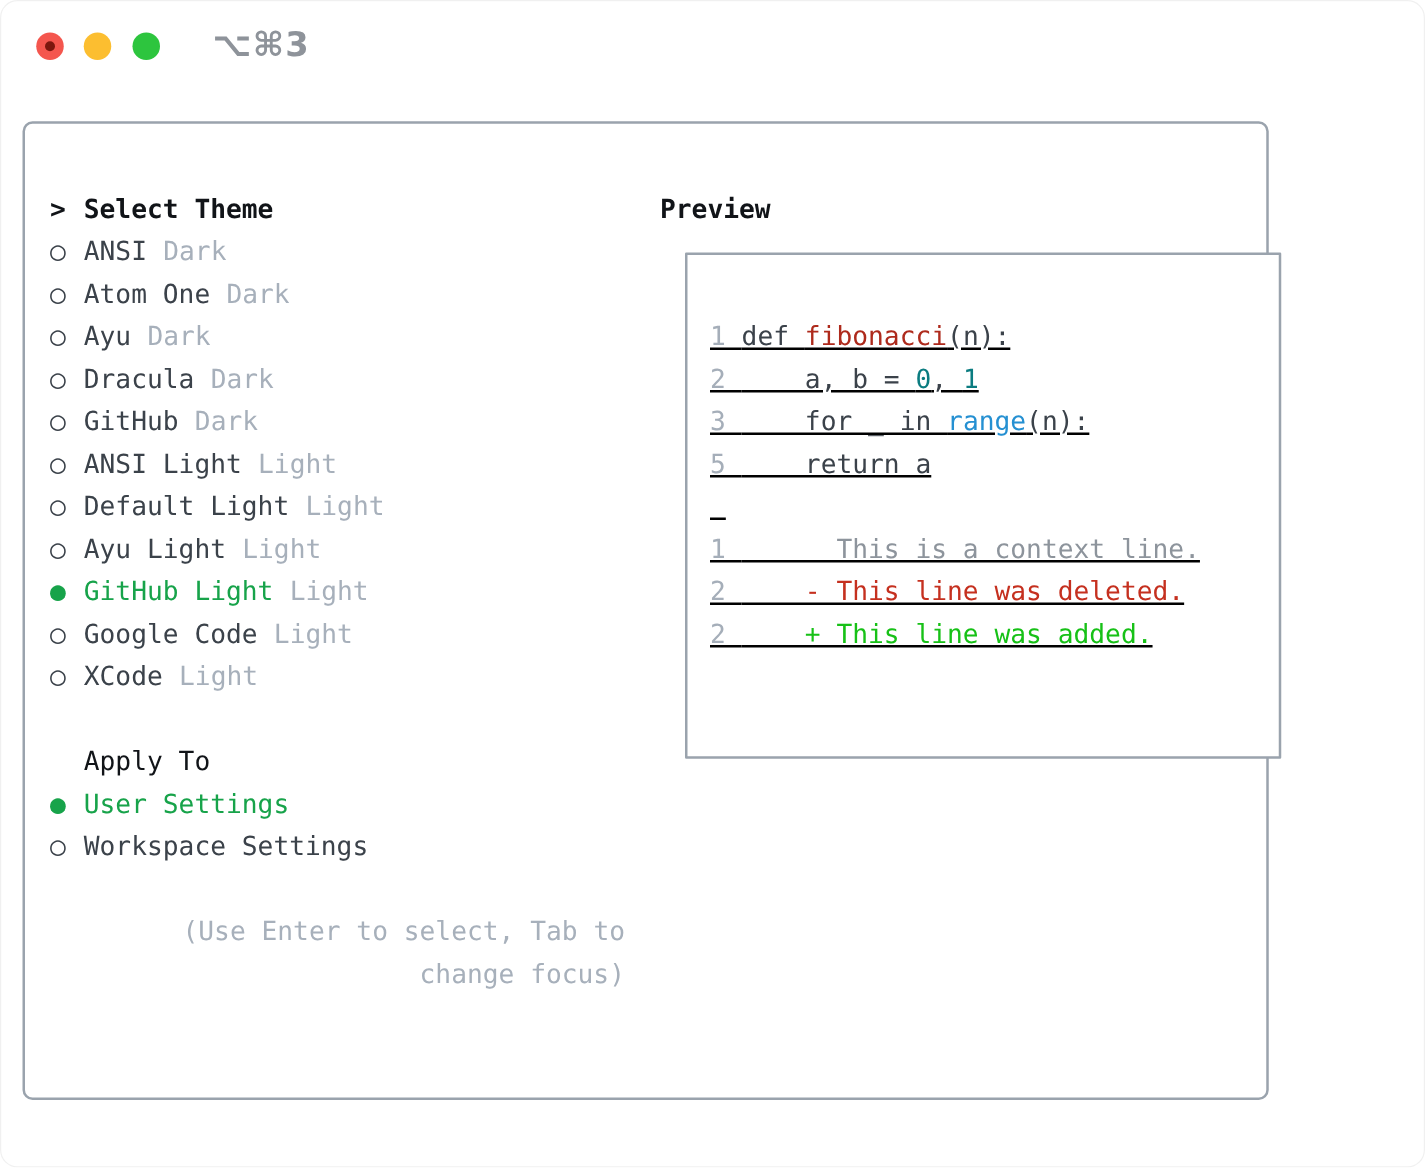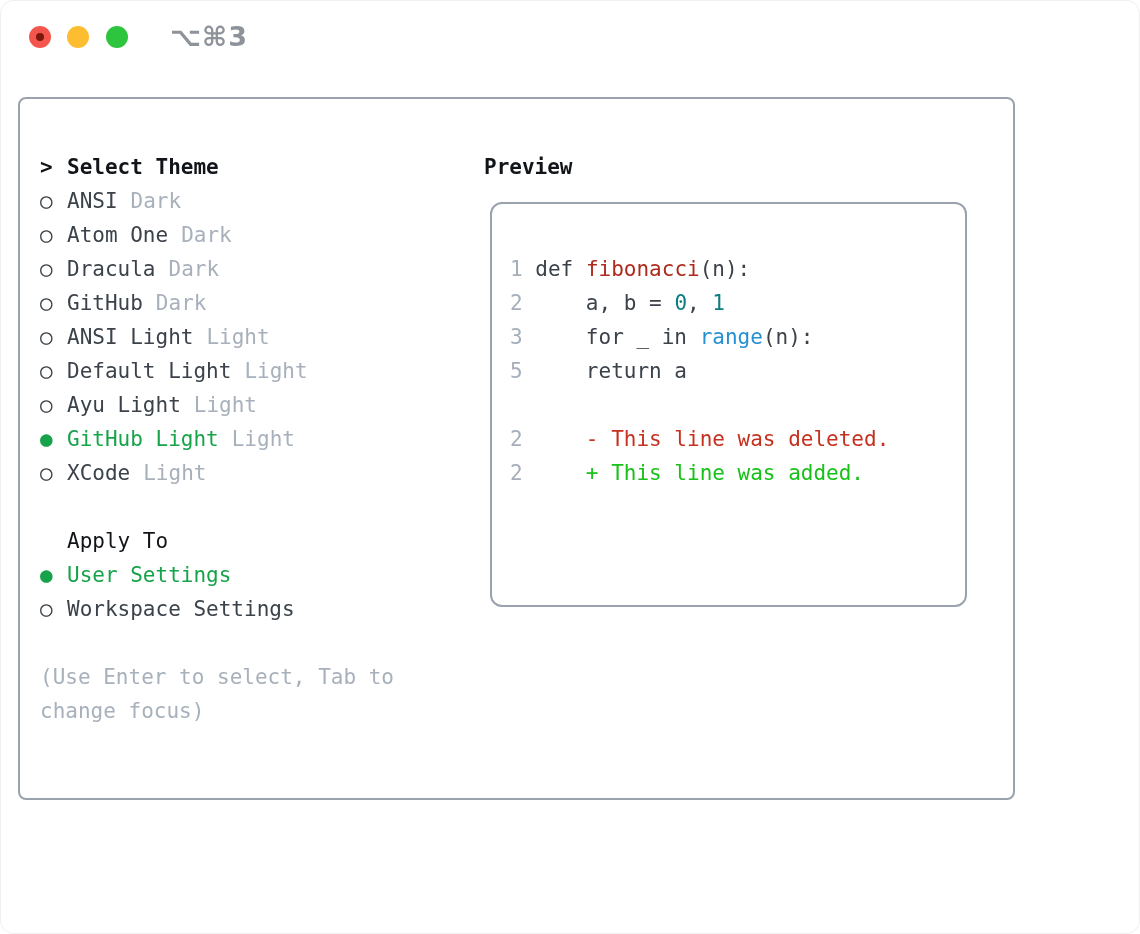--- a/index.html
+++ b/index.html
@@ -16,40 +16,40 @@
   
   .titlebar{position:absolute;left:0;top:0;width:100%;height:74px;}
   .light{position:absolute;top:26px;width:22px;height:22px;border-radius:50%;display:inline-block;}
   .light.red{left:29px;background:#f4564e;}
   .light.red .dot{position:absolute;left:7px;top:7px;width:8px;height:8px;border-radius:50%;background:#7c170e;}
   .light.yellow{left:67px;background:#fcbe30;}
   .light.green{left:106px;background:#2dc53e;}
   .win-title{position:absolute;left:170px;top:21px;font-family:"DejaVu Sans",sans-serif;
              font-size:27px;font-weight:700;color:var(--title_gray);letter-spacing:1px;}
   
-  .panel{position:absolute;left:18px;top:97px;width:997px;height:703px;
+  .panel{position:absolute;left:18px;top:97px;width:997px;height:783px;
          border:2px solid var(--border);border-radius:8px;background:#ffffff;padding-left:40px;}
   .row{height:34px;line-height:34px;font-size:21px;white-space:pre;color:var(--text_dark);}
   
   .left-col{position:absolute;left:20px;top:51px;width:460px;}
   .heading-row{font-weight:700;color:var(--heading);}
   .prompt{display:inline-block;width:27px;color:var(--heading);}
   .marker{display:inline-block;width:27px;color:var(--text_dark);}
   .marker.sel{color:var(--green_sel);}
   .theme-row .name{color:var(--text_dark);}
   .theme-row.sel .name{color:var(--green_sel);}
   .variant{color:var(--muted);margin-left:13px;}
   .apply-heading{color:var(--heading);padding-left:27px;}
   .apply-row .name{color:var(--text_dark);text-align:center;}
   .apply-row.sel .name{color:var(--green_sel);}
-  .hint-row{color:var(--muted);}
+  .hint-row{color:var(--muted);text-align:right;}
   
-  .right-col{position:absolute;left:464px;top:51px;width:495px;}
-  .preview-box{margin-left:6px;margin-top:18px;width:477px;height:405px;
-               border:2px solid var(--border);border-radius:12px;padding:48px 0 0 18px;background:#ffffff;}
+  .right-col{position:absolute;left:508px;top:51px;width:495px;}
+  .preview-box{margin-left:20px;margin-top:18px;width:477px;height:405px;
+               border:2px solid var(--border);border-radius:1px;padding:48px 0 0 18px;background:#ffffff;text-decoration:underline;}
   .ln{color:var(--lineno);white-space:pre;}
   .tok-default{color:var(--text_dark);}
   .tok-func{color:var(--func);}
   .tok-num{color:var(--num);}
   .tok-builtin{color:var(--builtin);}
   .tok-ctx{color:var(--ctx);}
   .tok-del{color:var(--del);text-align:center;}
   .tok-add{color:var(--add);}
 </style>
 </head>
@@ -66,26 +66,28 @@
   </div>
 
   <div class="panel">
 
     <div class="left-col">
       <div class="row heading-row"><span class="prompt">&gt;</span><span>Select Theme</span></div>
 
       <div id="theme-list">
           <div class="row theme-row"><span class="marker">○</span><span class="name">ANSI</span><span class="variant">Dark</span></div>
           <div class="row theme-row"><span class="marker">○</span><span class="name">Atom One</span><span class="variant">Dark</span></div>
+          <div class="row theme-row"><span class="marker">○</span><span class="name">Ayu</span><span class="variant">Dark</span></div>
           <div class="row theme-row"><span class="marker">○</span><span class="name">Dracula</span><span class="variant">Dark</span></div>
           <div class="row theme-row"><span class="marker">○</span><span class="name">GitHub</span><span class="variant">Dark</span></div>
           <div class="row theme-row"><span class="marker">○</span><span class="name">ANSI Light</span><span class="variant">Light</span></div>
           <div class="row theme-row"><span class="marker">○</span><span class="name">Default Light</span><span class="variant">Light</span></div>
           <div class="row theme-row"><span class="marker">○</span><span class="name">Ayu Light</span><span class="variant">Light</span></div>
           <div class="row theme-row sel"><span class="marker sel">●</span><span class="name">GitHub Light</span><span class="variant">Light</span></div>
+          <div class="row theme-row"><span class="marker">○</span><span class="name">Google Code</span><span class="variant">Light</span></div>
           <div class="row theme-row"><span class="marker">○</span><span class="name">XCode</span><span class="variant">Light</span></div>
         </div>
 
       <div class="row"> </div>
       <div class="row apply-heading">Apply To</div>
 
       <div id="apply-list">
           <div class="row apply-row sel"><span class="marker sel">●</span><span class="name">User Settings</span></div>
           <div class="row apply-row"><span class="marker">○</span><span class="name">Workspace Settings</span></div>
         </div>
@@ -99,20 +101,21 @@
       <div class="row heading-row">Preview</div>
       <div class="preview-box">
         <div id="code-lines">
             <div class="row"><span class="ln">1 </span><span class="tok-default">def </span><span class="tok-func">fibonacci</span><span class="tok-default">(n):</span></div>
             <div class="row"><span class="ln">2 </span><span class="tok-default">    a, b = </span><span class="tok-num">0</span><span class="tok-default">, </span><span class="tok-num">1</span></div>
             <div class="row"><span class="ln">3 </span><span class="tok-default">    for _ in </span><span class="tok-builtin">range</span><span class="tok-default">(n):</span></div>
             <div class="row"><span class="ln">5 </span><span class="tok-default">    return a</span></div>
           </div>
         <div class="row"> </div>
         <div id="diff-lines">
+            <div class="row"><span class="ln">1 </span><span class="tok-ctx">      This is a context line.</span></div>
             <div class="row"><span class="ln">2 </span><span class="tok-del">    - This line was deleted.</span></div>
             <div class="row"><span class="ln">2 </span><span class="tok-add">    + This line was added.</span></div>
           </div>
       </div>
     </div>
 
   </div>
 </div>
 
 </body></html>

